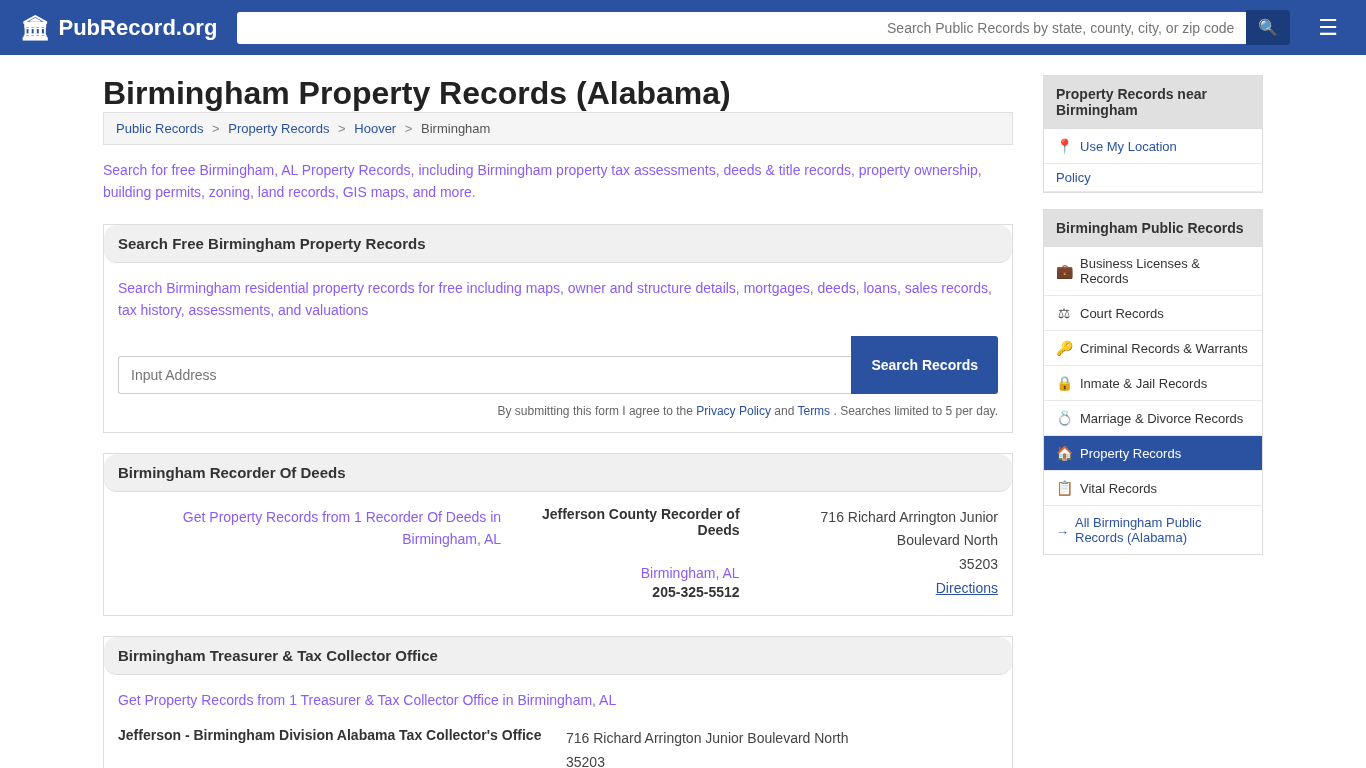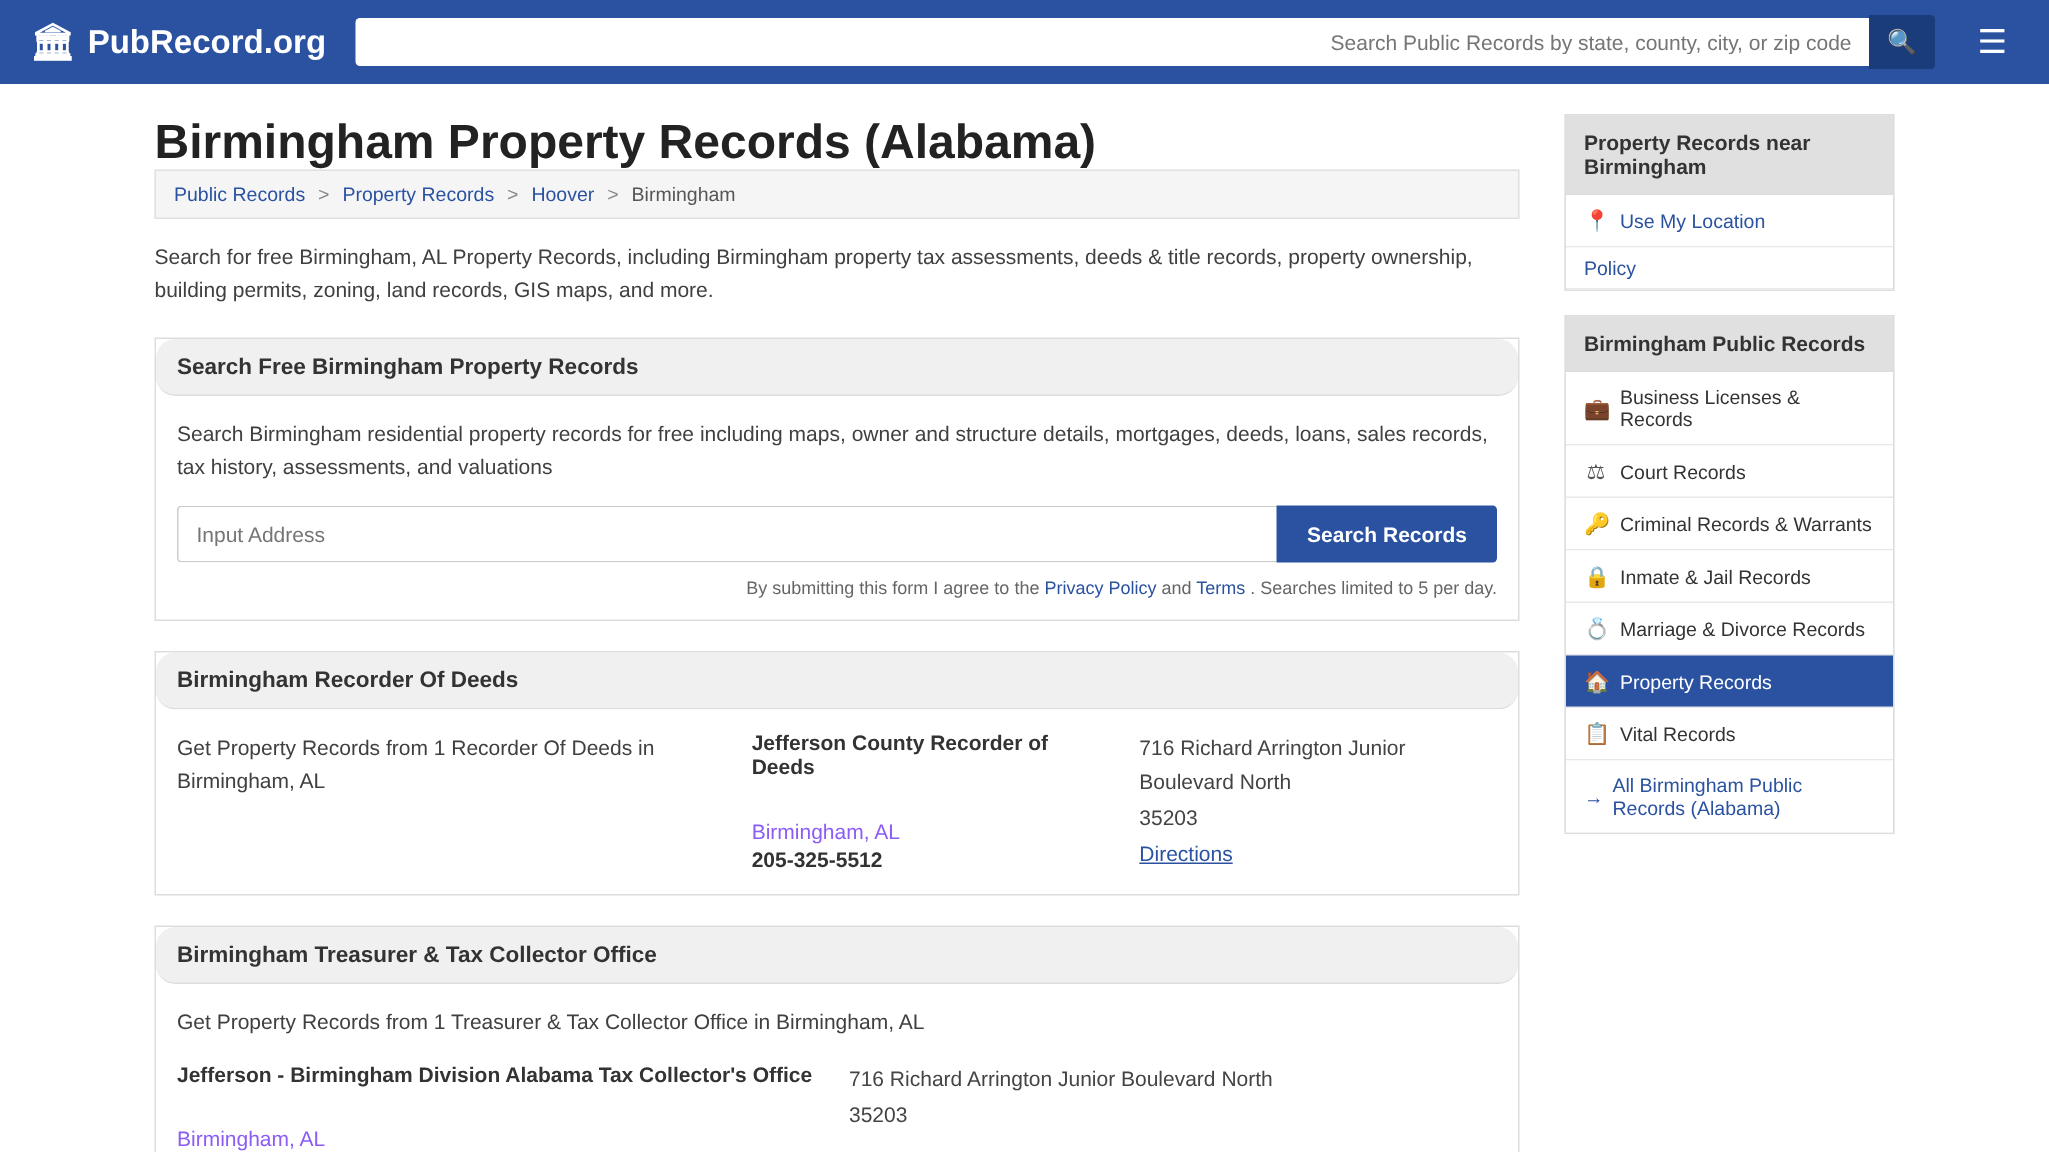--- a/index.html
+++ b/index.html
@@ -92,21 +92,21 @@
     }
     .breadcrumb a {
       color: #2a52a0;
       text-decoration: none;
     }
     .breadcrumb .sep { margin: 0 5px; color: #888; }
 
     
     .description {
       font-size: 14px;
-      color: #404040;
+      color: #8b5cf6;
       line-height: 1.6;
       margin-bottom: 20px;
     }
 
     
     .section-box {
       border: 1px solid #ddd;
       margin-bottom: 20px;
     }
     .section-header {
@@ -129,20 +129,21 @@
     }
     .address-input {
       flex: 1;
       padding: 10px 12px;
       font-size: 14px;
       border: 1px solid #ccc;
       border-right: none;
       outline: none;
       color: #a21caf;
       border-radius: 3px 0 0 3px;
+      margin-top: 20px;
     }
     .search-records-btn {
       background: #2a52a0;
       color: #fff;
       border: none;
       padding: 10px 20px;
       font-size: 14px;
       font-weight: bold;
       cursor: pointer;
       border-radius: 0 3px 3px 0;
@@ -156,20 +157,21 @@
     .form-note a {
       color: #2a52a0;
     }
 
     
     .recorder-section {
       margin-bottom: 20px;
     }
     .recorder-section .section-body {
       display: flex;
+      text-align: right;
     }
     .recorder-info {
       flex: 1;
     }
     .recorder-address {
       flex: 1;
       color: #444;
       font-size: 14px;
       line-height: 1.7;
     }

